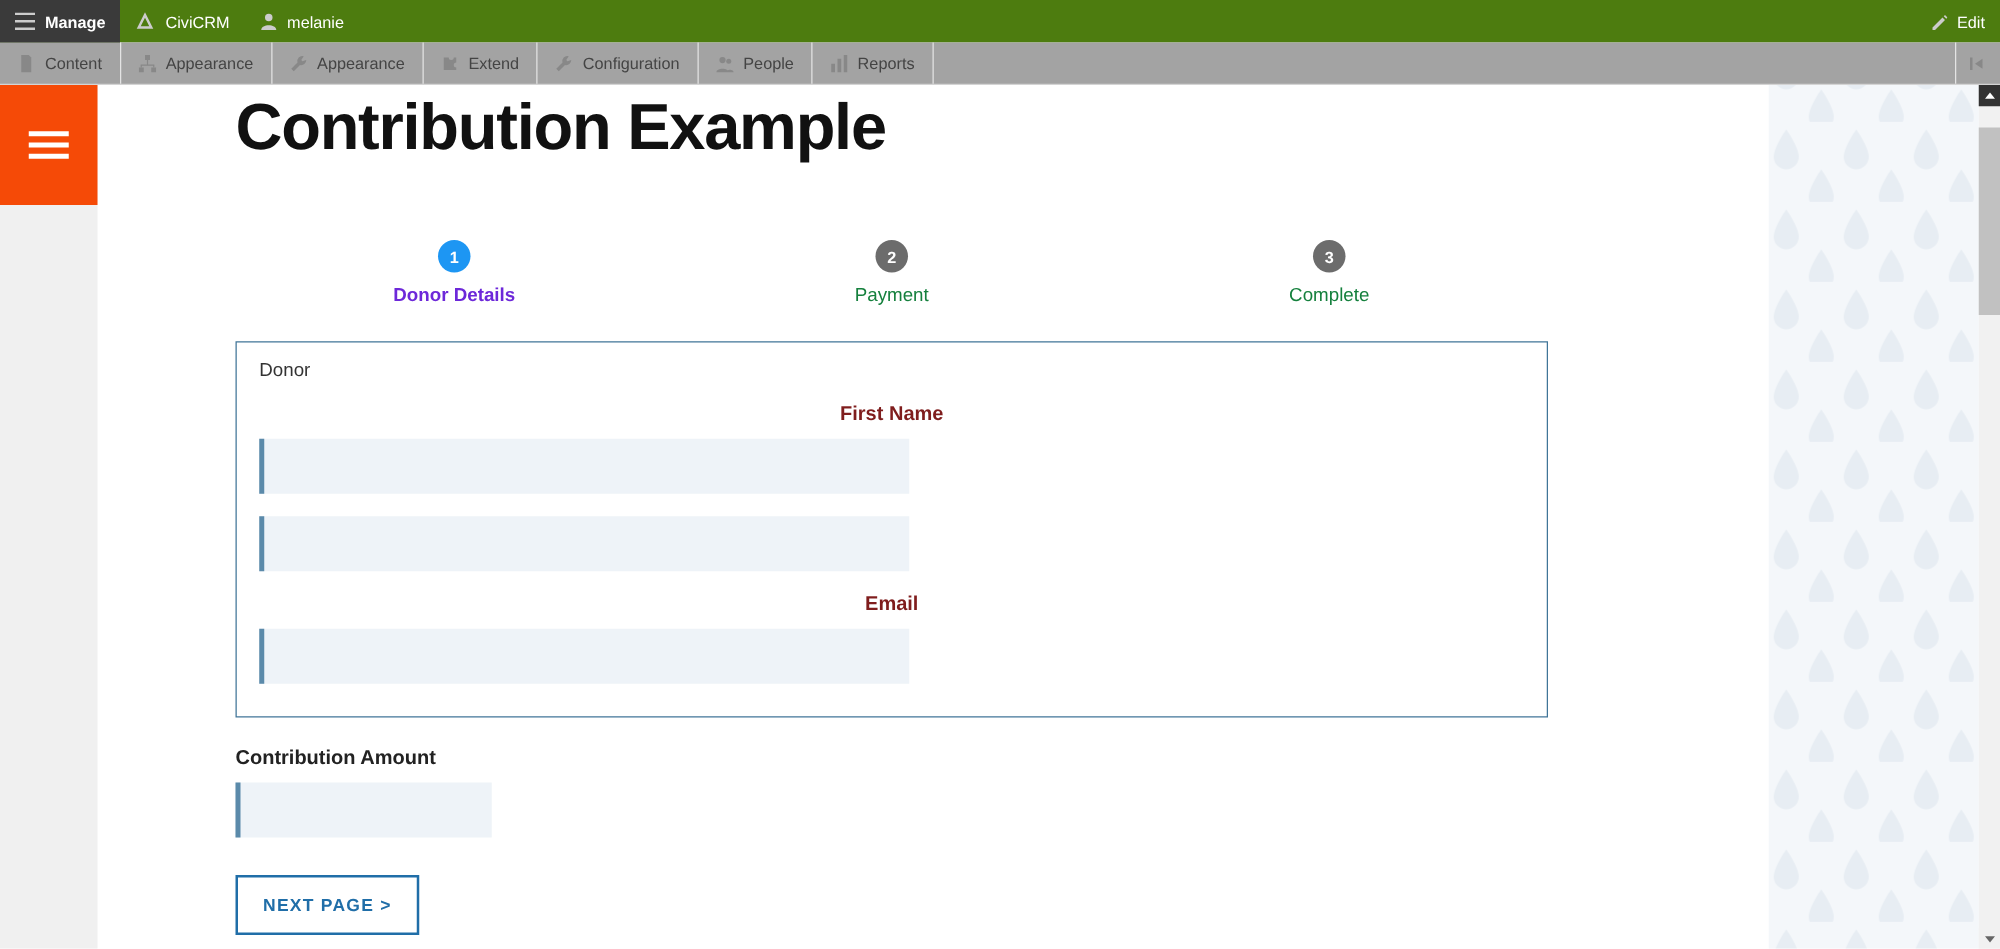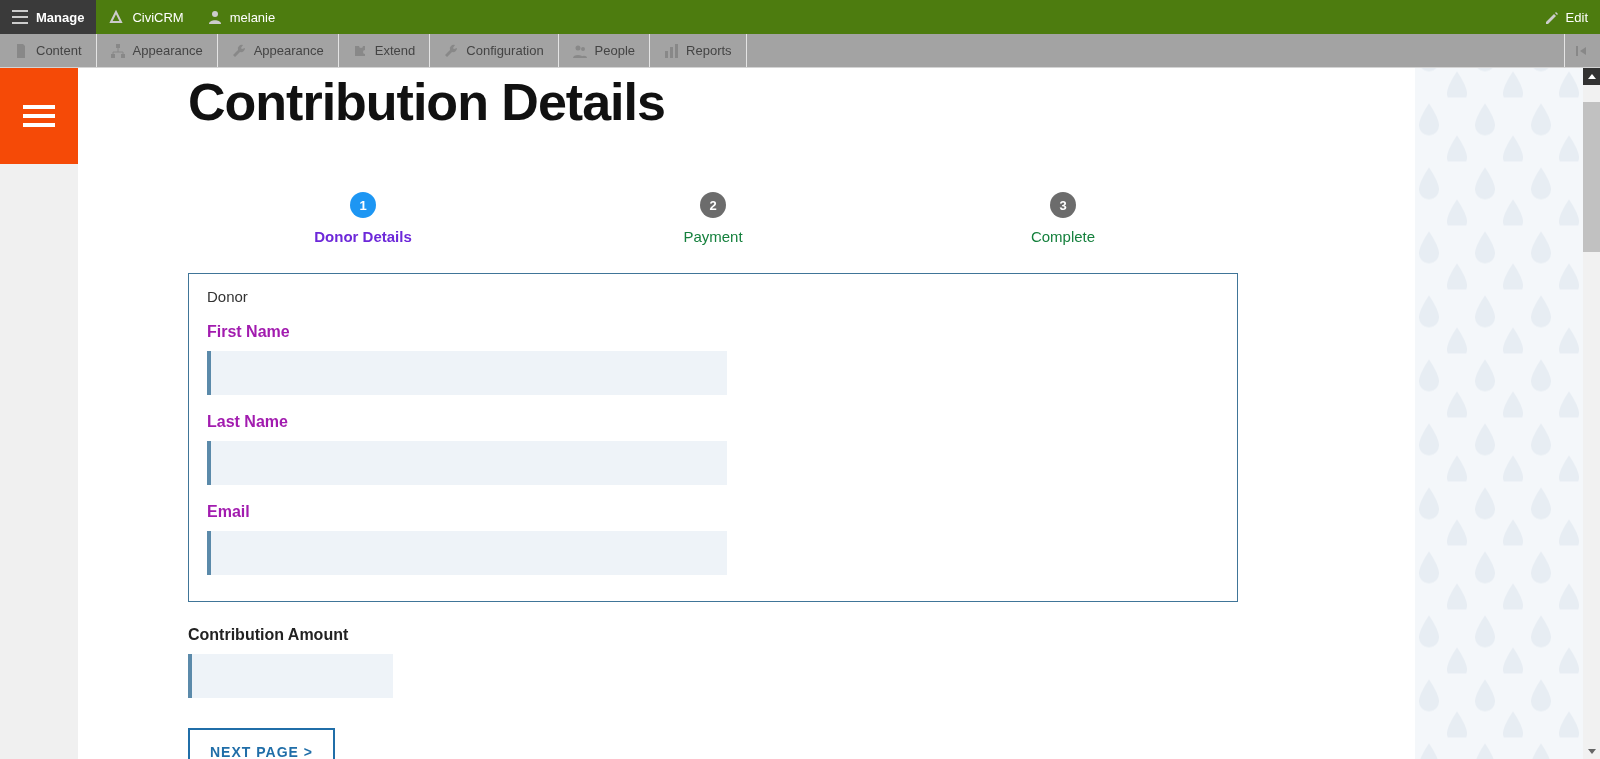--- a/index.html
+++ b/index.html
@@ -132,21 +132,21 @@
 
   .fieldset {
     border: 1px solid #407598;
     max-width: 1050px;
     margin-top: 28px;
     padding: 14px 18px 26px 18px;
   }
   .fs-legend { font-size: 15px; color: #333; font-weight: 500; margin-bottom: 18px; }
   .fld { margin-top: 18px; }
   .fld:first-of-type { margin-top: 0; }
-  .fld label { display:block; font-size: 16px; font-weight: 600; color: #a21caf; margin-bottom: 10px; }
+  .fld label { display:block; font-size: 16px; font-weight: 600; color: #7f1d1d; margin-bottom: 10px; text-align: center; }
   .finput {
     width: 520px; height: 44px;
     background: #eef3f8;
     border: none;
     border-left: 4px solid #5b8aaa;
     padding: 0 10px;
     font-size: 15px;
   }
   .finput.small { width: 205px; }
 
@@ -264,21 +264,21 @@
     <div class="burger-tile">
       <div class="lines">
           <div></div>
           <div></div>
           <div></div>
         </div>
     </div>
   </div>
 
   <div class="content-area">
-    <h1 class="page-title">Contribution Details</h1>
+    <h1 class="page-title">Contribution Example</h1>
 
     <div class="stepper">
       <div class="step active">
         <div class="circle">1</div>
         <div class="label">Donor Details</div>
       </div>
       <div class="step">
         <div class="circle">2</div>
         <div class="label">Payment</div>
       </div>
@@ -289,21 +289,20 @@
     </div>
 
     <div class="fieldset">
       <div class="fs-legend">Donor</div>
 
       <div class="fld">
         <label>First Name</label>
         <input class="finput" type="text" value="" style="">
       </div>
       <div class="fld">
-        <label>Last Name</label>
         <input class="finput" type="text" value="" style="">
       </div>
       <div class="fld">
         <label>Email</label>
         <input class="finput" type="text" value="" style="">
       </div>
     </div>
 
     <div class="amount-block">
       <label>Contribution Amount</label>

